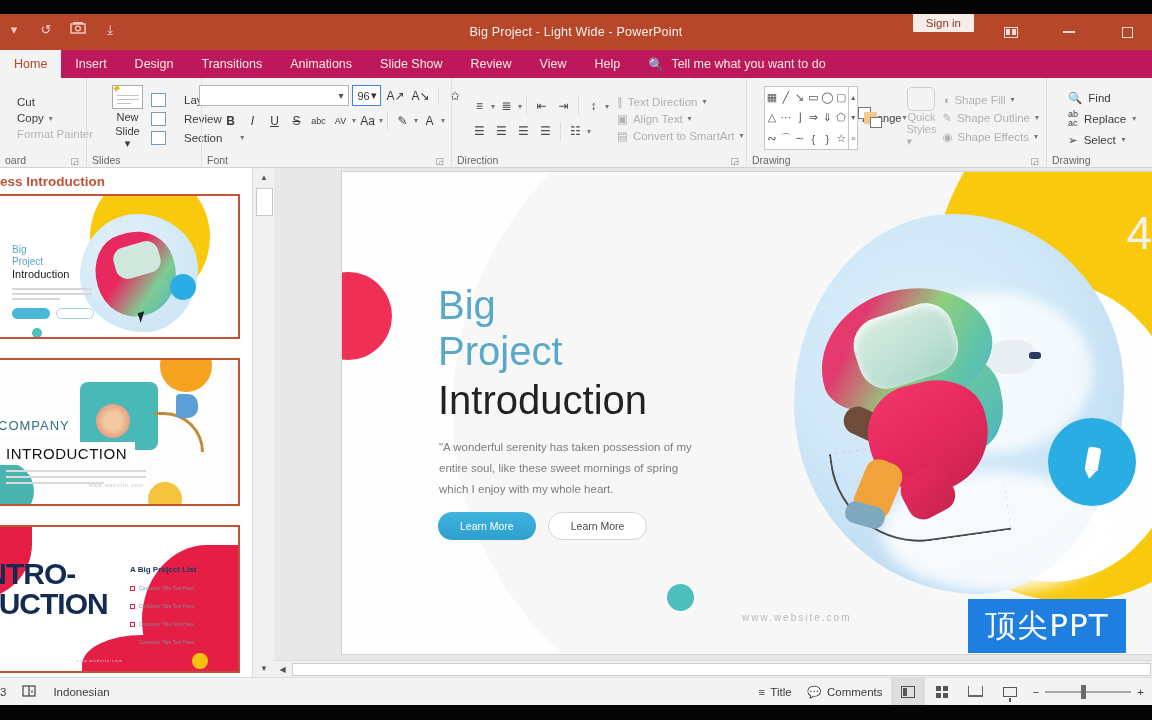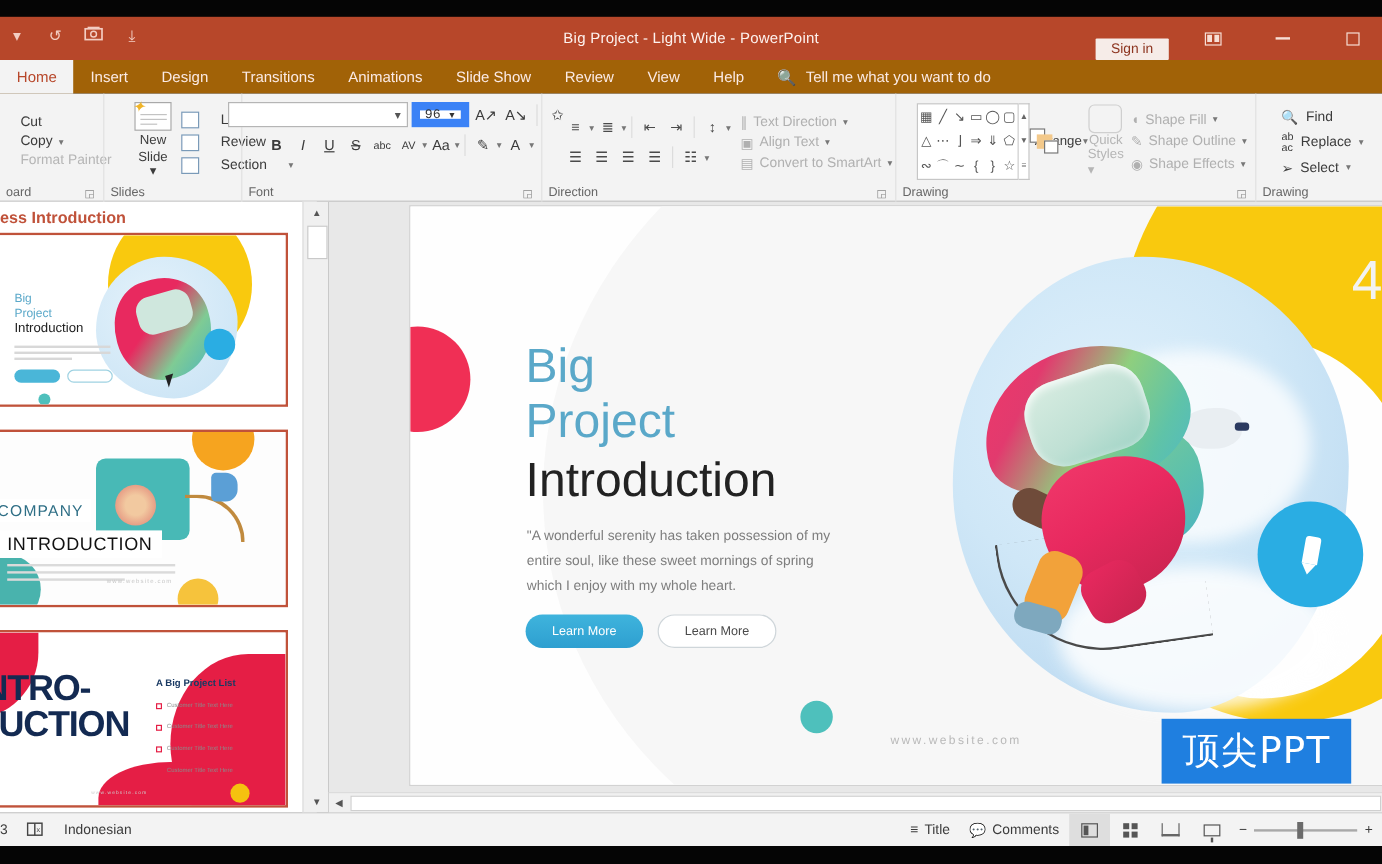--- a/index.html
+++ b/index.html
@@ -23,40 +23,40 @@
   .qat { position: absolute; left: 0; top: 5px; display: flex; align-items: center; gap: 12px; padding-left: 4px; }
   .qat-ico {
     width: 20px; height: 20px; display: flex; align-items: center; justify-content: center;
     color: #f3cdc2; font-size: 13px; line-height: 1;
   }
   .title-text {
     position: absolute; left: 0; top: 0; width: 1152px; height: 36px;
     display: flex; align-items: center; justify-content: center;
     color: #fdf2ee; font-size: 12.5px; letter-spacing: .2px;
   }
-  .title-right { position: absolute; right: 4px; top: 0; height: 36px; display: flex; align-items: flex-end; gap: 16px; }
+  .title-right { position: absolute; right: 4px; top: 0; height: 36px; display: flex; align-items: flex-start; gap: 16px; }
   .signin-btn {
     background: #f6ece8; color: #8d3520; font-size: 11.5px;
     padding: 3px 13px; border: none; border-radius: 1px; cursor: pointer;
     font-family: "Liberation Sans", sans-serif;
   }
   .tb-ico {
     width: 42px; height: 36px; display: flex; align-items: center; justify-content: center;
     color: #f7ded5; font-size: 13px;
   }
   .ribbon-ico-box { width: 14px; height: 11px; border: 1.6px solid #f7ded5; position: relative; }
   .ribbon-ico-box::after { content:""; position:absolute; left:1px; top:1px; width:4px; height:6px; background:#f7ded5;}
   .ribbon-ico-box::before { content:""; position:absolute; right:1px; top:1px; width:4px; height:6px; background:#f7ded5;}
   .minus-ico { width: 12px; height: 2px; background: #f7ded5; }
   .sq-ico { width: 11px; height: 11px; border: 1.6px solid #f7ded5; }
 
   
   .tabs {
     position: absolute; left: 0; top: 50px; width: 1152px; height: 28px;
-    background: #a16207; display: flex; align-items: stretch;
+    background: #be185d; display: flex; align-items: stretch;
   }
   .tab {
     display: flex; align-items: center; padding: 0 14px;
     color: #fbeae5; font-size: 12.5px; cursor: pointer; white-space: nowrap;
   }
   .tab.active { background: #f3f3f3; color: #b7472a; }
   .tellme {
     display: flex; align-items: center; gap: 7px; padding: 0 14px;
     color: #fbeae5; font-size: 12.5px; cursor: pointer;
   }
@@ -99,22 +99,22 @@
   .sr-item { display: flex; align-items: center; gap: 18px; font-size: 11.5px; cursor: pointer; white-space: nowrap; }
   .mini-ico { width: 15px; height: 14px; border: 1.4px solid #7a9ab8; display:inline-block; position: relative; background:#fff; }
 
   
   .font-row1 { display: flex; align-items: center; gap: 3px; padding-top: 4px; }
   .font-name-box {
     width: 150px; height: 21px; background: #fff; border: 1px solid #b5b5b5;
     display: flex; align-items: center; justify-content: flex-end; padding-right: 5px; font-size: 10px; color: #555;
   }
   .font-size-box {
-    width: 48px; height: 21px; background: #fff; border: 7px solid #3b82f6;
-    display: flex; align-items: center; justify-content: space-between; padding: 0 4px; font-size: 11px; color: #333; font-family: Liberation Mono, monospace;
+    width: 29px; height: 21px; background: #fff; border: 1px solid #3b82f6;
+    display: flex; align-items: center; justify-content: space-between; padding: 0 4px; font-size: 11px; color: #333;
   }
   .fbtn {
     min-width: 21px; height: 21px; display: flex; align-items: center; justify-content: center;
     font-size: 12px; color: #3b3b3b; cursor: pointer; padding: 0 2px;
   }
   .font-row2 { display: flex; align-items: center; gap: 1px; padding-top: 4px; }
   .fb2 { min-width: 21px; height: 21px; display:flex; align-items:center; justify-content:center; font-size: 12px; cursor:pointer; color:#3b3b3b; padding: 0 2px;}
   .sep-v { width: 1px; height: 18px; background: #dcdcdc; margin: 0 3px; }
 
   

